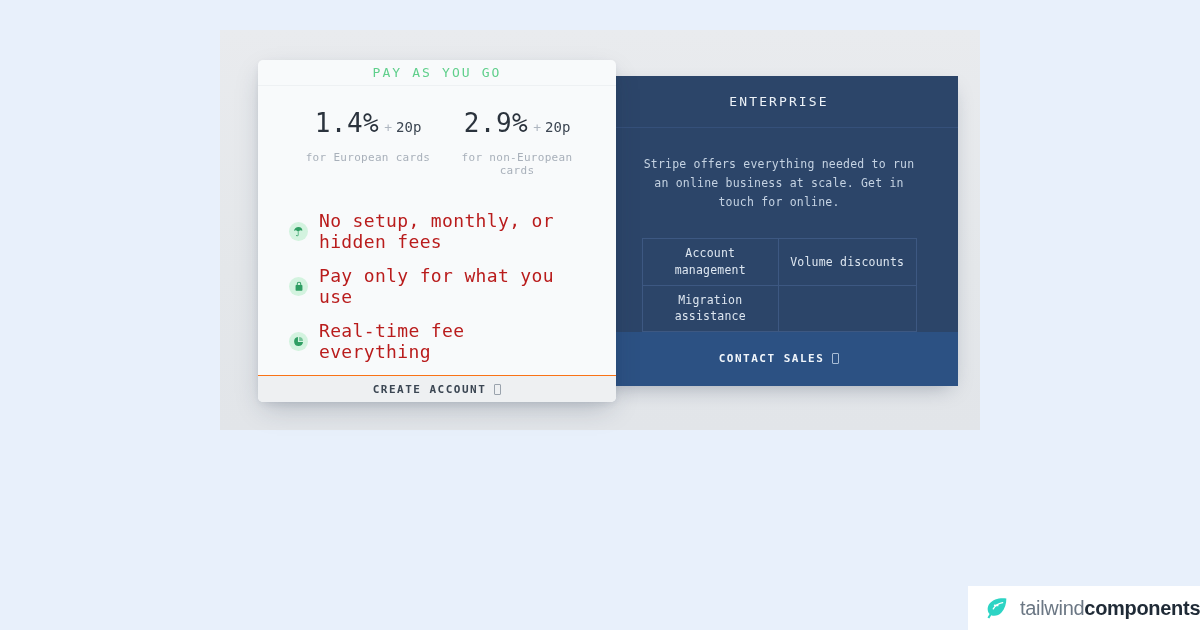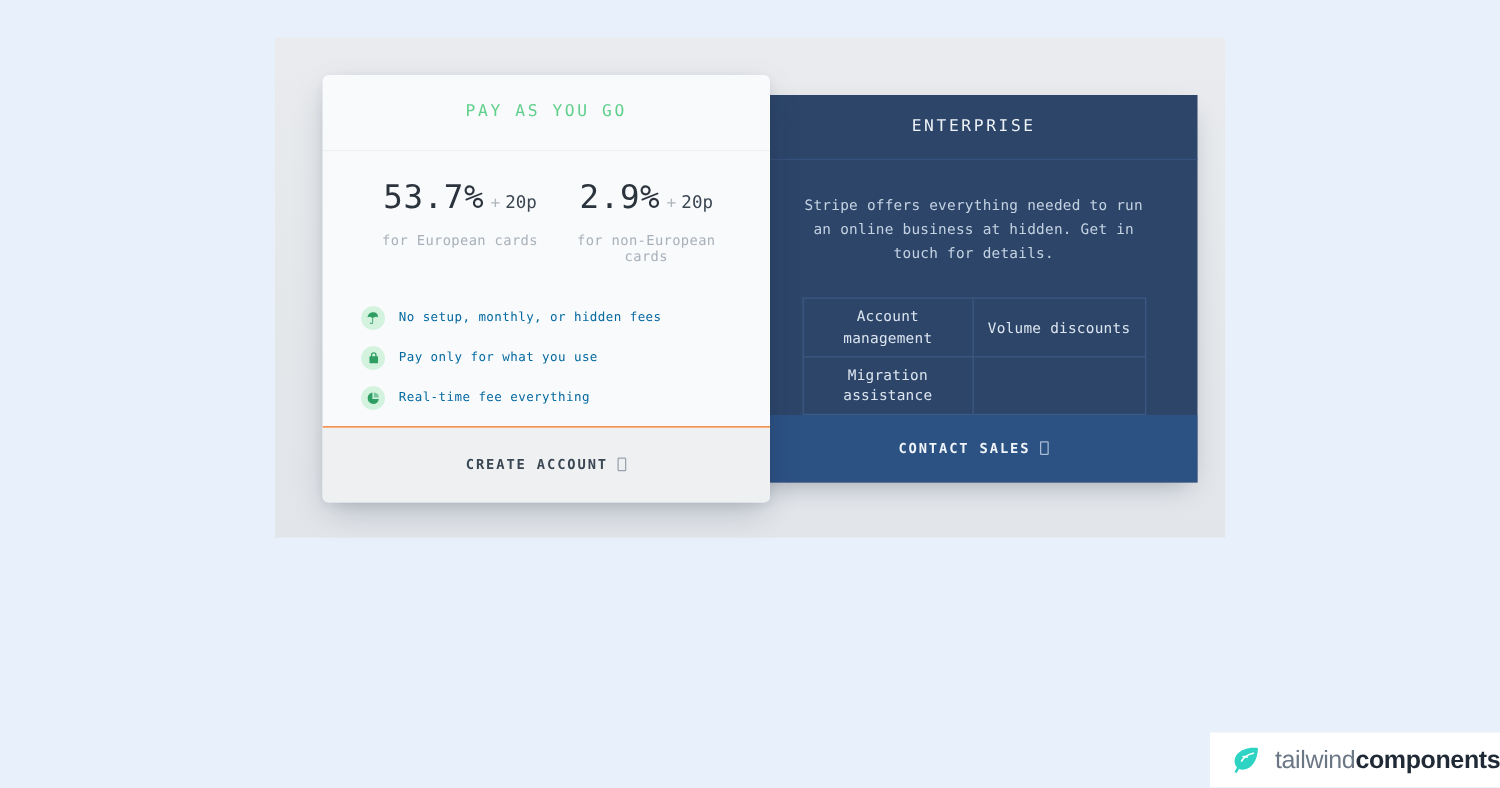--- a/index.html
+++ b/index.html
@@ -124,22 +124,22 @@
     border-radius: 50%;
     background: #d3f3df;
     display: flex;
     align-items: center;
     justify-content: center;
     flex: 0 0 19px;
     margin-right: 11px;
   }
   .feat-icon svg { display: block; }
   .feature-label {
-    font-size: 10px;
-    color: #0369a1;
+    font-size: 18px;
+    color: #b91c1c;
     letter-spacing: 0.35px;
   }
 
   #payg-foot {
     height: 63px;
     background: #eef0f2;
     border-top: 1px solid #f97316;
     display: flex;
     align-items: center;
     justify-content: center;
@@ -277,21 +277,21 @@
     <div id="payg-head">
       <div id="payg-title">PAY AS YOU GO</div>
     </div>
 
     <div id="payg-body">
 
       <div class="price-row">
 
         <div class="price-col left">
           <div class="price-line">
-            <span class="price-big">53.7%</span>
+            <span class="price-big">1.4%</span>
             <span class="price-plus">+</span>
             <span class="price-fee">20p</span>
           </div>
           <div class="price-sub">for European cards</div>
         </div>
 
         <div class="price-col right">
           <div class="price-line">
             <span class="price-big">2.9%</span>
             <span class="price-plus">+</span>
@@ -344,21 +344,21 @@
 
   </div>
 
   <div id="ent-card">
 
     <div id="ent-head">
       <div id="ent-title">ENTERPRISE</div>
     </div>
 
     <div id="ent-body">
-      <div id="ent-desc">Stripe offers everything needed to run an online business at hidden. Get in touch for details.</div>
+      <div id="ent-desc">Stripe offers everything needed to run an online business at scale. Get in touch for online.</div>
 
       <div id="ent-grid">
         <div class="grid-cell">Account management</div>
         <div class="grid-cell">Volume discounts</div>
         <div class="grid-cell">Migration assistance</div>
       </div>
     </div>
 
     <div id="ent-foot">
       <span id="ent-cta">

